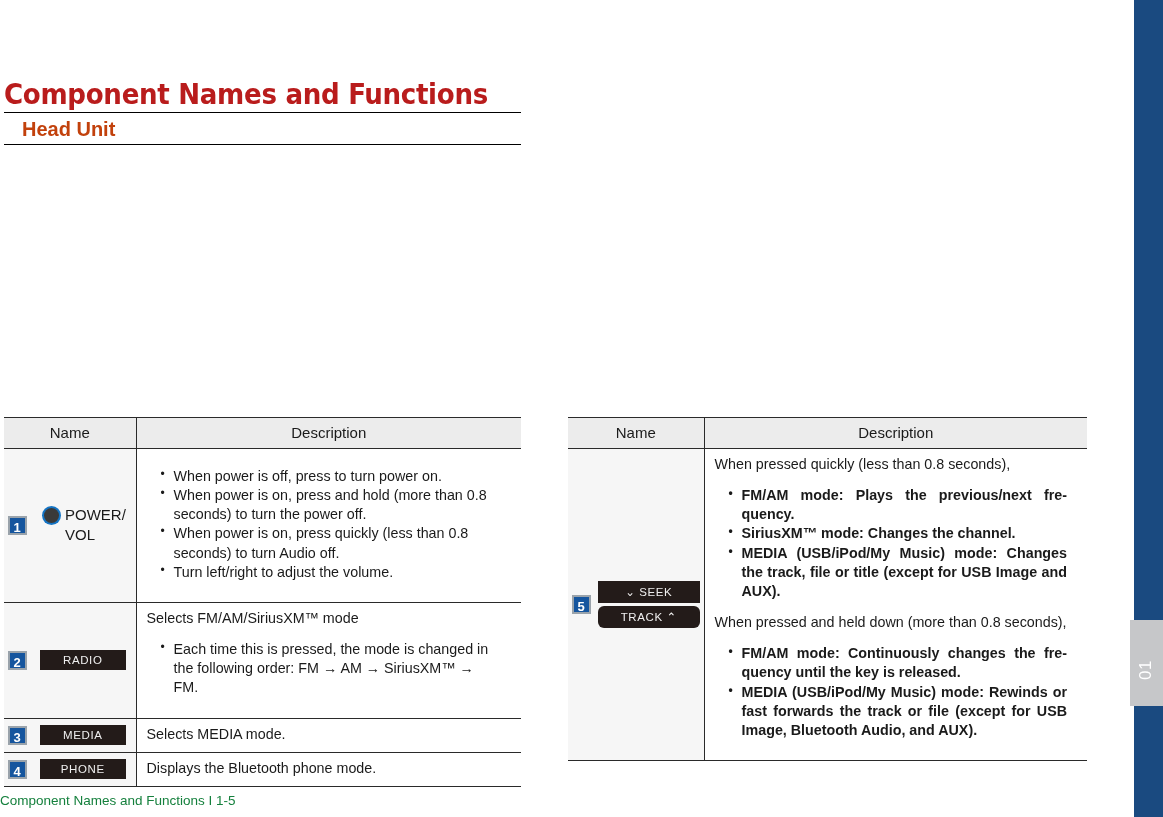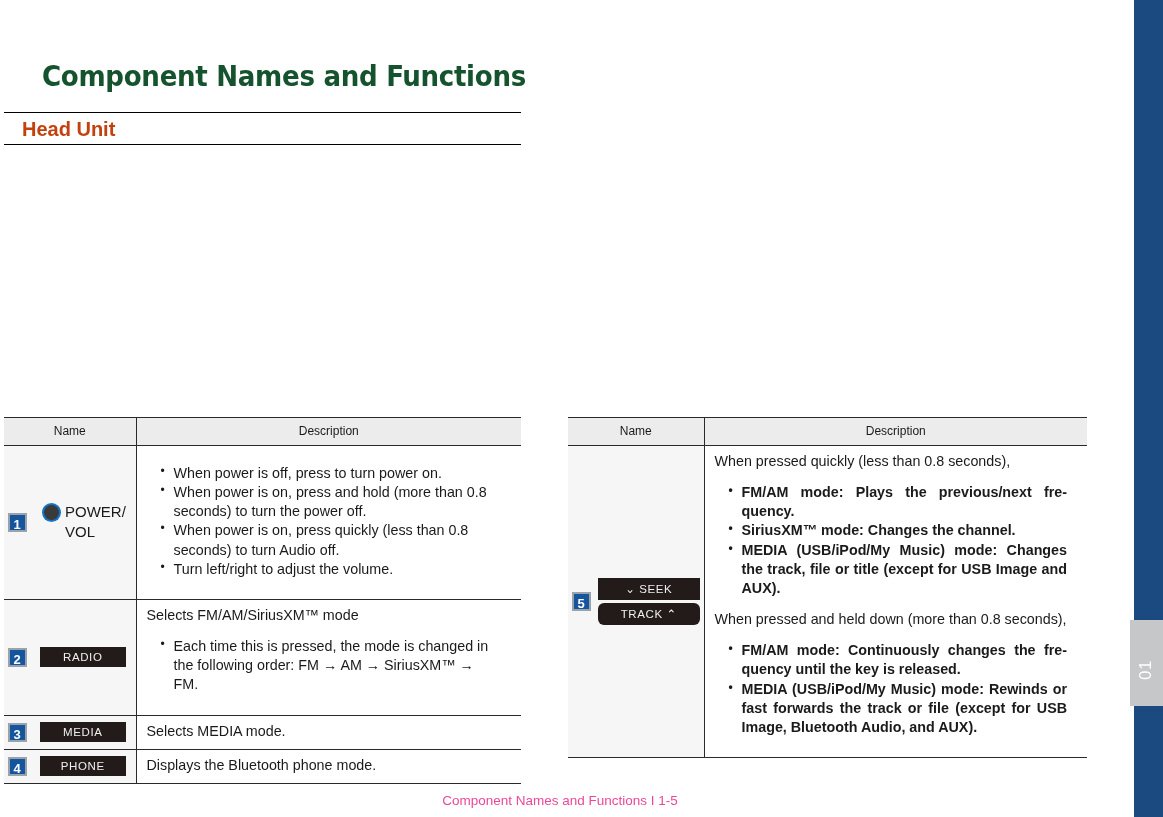--- a/index.html
+++ b/index.html
@@ -35,28 +35,27 @@
     font-size: 17px;
     letter-spacing: 0.5px;
     transform: rotate(-90deg);
     transform-origin: center center;
     font-family: "Liberation Sans", sans-serif;
   }
 
   
   #page-title {
     position: absolute;
-    top: 40px; left: 4px;
+    top: 58px; left: 4px;
     font-size: 29px;
     font-weight: bold;
-    color: #14532d;
+    color: #b91c1c;
     letter-spacing: -0.3px;
     font-family: "DejaVu Sans", sans-serif;
     font-stretch: condensed;
-    margin-left: 38px;
   }
   #section-box {
     position: absolute;
     top: 112px; left: 4px;
     width: 517px; height: 33px;
     border-top: 1.6px solid #000;
     border-bottom: 1.6px solid #000;
     box-sizing: border-box;
   }
   #section-title {
@@ -74,21 +73,21 @@
     table-layout: fixed;
     font-size: 14.3px;
     color: #1a1a1a;
   }
   #table-left  { top: 417px; left: 4px;   width: 517px; }
   #table-right { top: 417px; left: 568px; width: 519px; }
 
   .spec-table th {
     background: #ececec;
     font-weight: normal;
-    font-size: 12px;
+    font-size: 15px;
     text-align: center;
     padding: 6px 0 7px 0;
     border-top: 1.4px solid #2a2a2a;
     border-bottom: 1.4px solid #2a2a2a;
     color: #1a1a1a;
   }
   .spec-table th.th-name { border-right: 1px solid #2a2a2a; }
 
   .spec-table td {
     border-bottom: 1.2px solid #2a2a2a;
@@ -187,23 +186,23 @@
     color: #1a1a1a;
   }
   ul.bullets.just li { text-align: justify; font-weight: bold; }
   ul.bullets.tight li { text-align: left; }
 
   
   #footer {
     position: absolute;
     top: 793px; left: 0;
     width: 1120px;
-    text-align: center;
+    text-align: left;
     font-size: 13.5px;
-    color: #ec4899;
+    color: #15803d;
   }
 </style>
 </head>
 <body>
 
 <div id="edge-bar"></div>
 <div id="edge-chapter-block"></div>
 <div id="edge-chapter-num">01</div>
 
 <h1 id="page-title">Component Names and Functions</h1>

